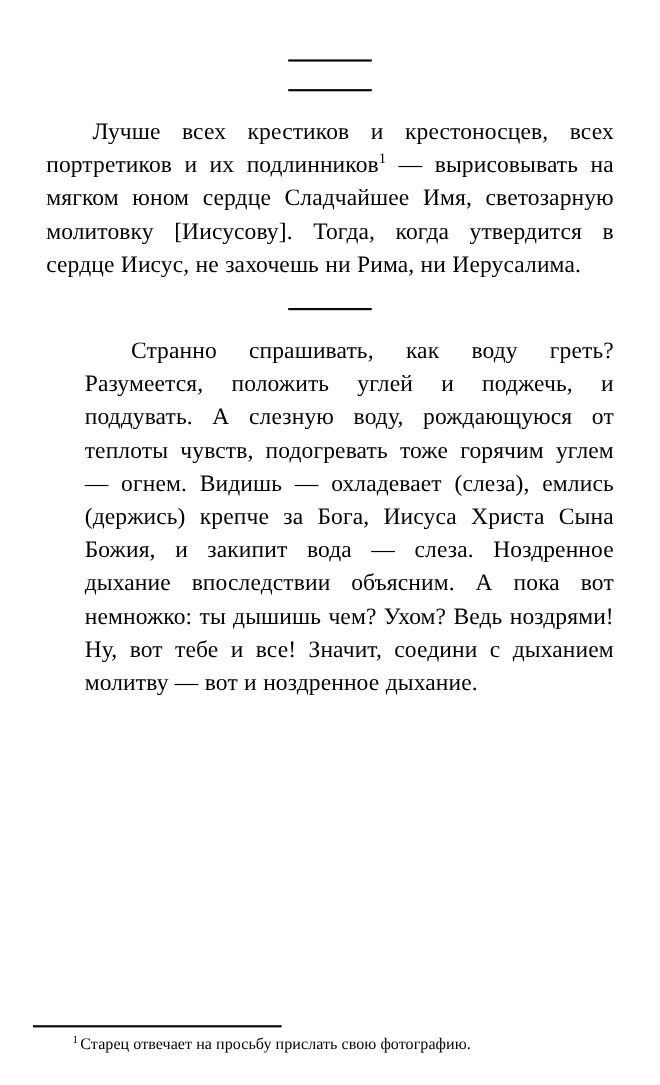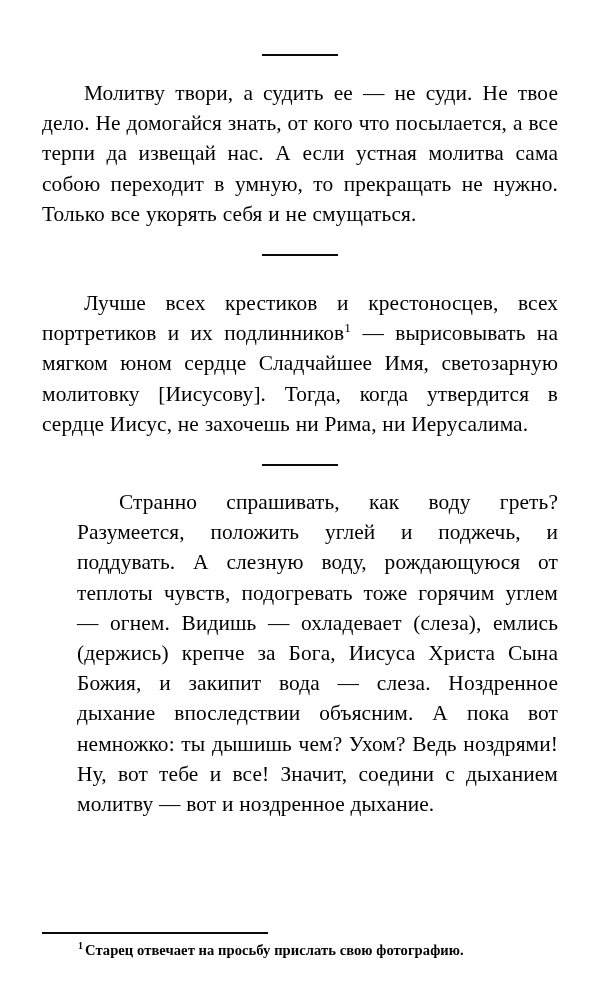--- a/index.html
+++ b/index.html
@@ -46,36 +46,35 @@
     line-height: 30.2px;
     text-align: justify;
     text-justify: inter-word;
     text-indent: 42px;
     margin: 0;
     letter-spacing: 0.1px;
     word-spacing: 0.3px;
     hyphens: manual;
   }
   .para.p1 { margin-top: 22px; }
-  .para.p2 { margin-top: 32px; }
+  .para.p2 { margin-top: 21px; }
   .para.p3 { margin-top: 21px; margin-left: 35px; }
 
   sup.fn-ref {
     font-size: 0.62em;
     vertical-align: super;
     line-height: 0;
   }
 
   
   .footnote-block {
     position: absolute;
-    left: 42px;
+    left: 30px;
     right: 42px;
     top: 878px;
-    font-weight: bold;
   }
   .footnote-rule {
     width: 226px;
     height: 0;
     border-top: 2.2px solid #0a0a0a;
   }
   .footnote-text {
     margin: 0;
     padding-top: 7px;
     font-size: 14.6px;
@@ -93,21 +92,20 @@
 </style>
 </head>
 <body>
 
 <div class="page">
 
   <div class="divider-wrap d1">
     <div class="divider"></div>
   </div>
 
-  <p class="para p1">Молитву твори, а судить ее — не суди. Не твое дело. Не домогайся знать, от кого что посылается, а все терпи да извещай нас. А если устная молитва сама собою переходит в умную, то прекращать не нужно. Только все укорять себя и не смущаться.</p>
 
   <div class="divider-wrap d2">
     <div class="divider"></div>
   </div>
 
   <p class="para p2"><span>Лучше всех крестиков и крестоносцев, всех портретиков и их подлинников</span><sup class="fn-ref">1</sup><span> — вырисовывать на мягком юном сердце Сладчайшее Имя, светозарную молитовку [Иисусову]. Тогда, когда утвердится в сердце Иисус, не захочешь ни Рима, ни Иерусалима.</span></p>
 
   <div class="divider-wrap d3">
     <div class="divider"></div>
   </div>

